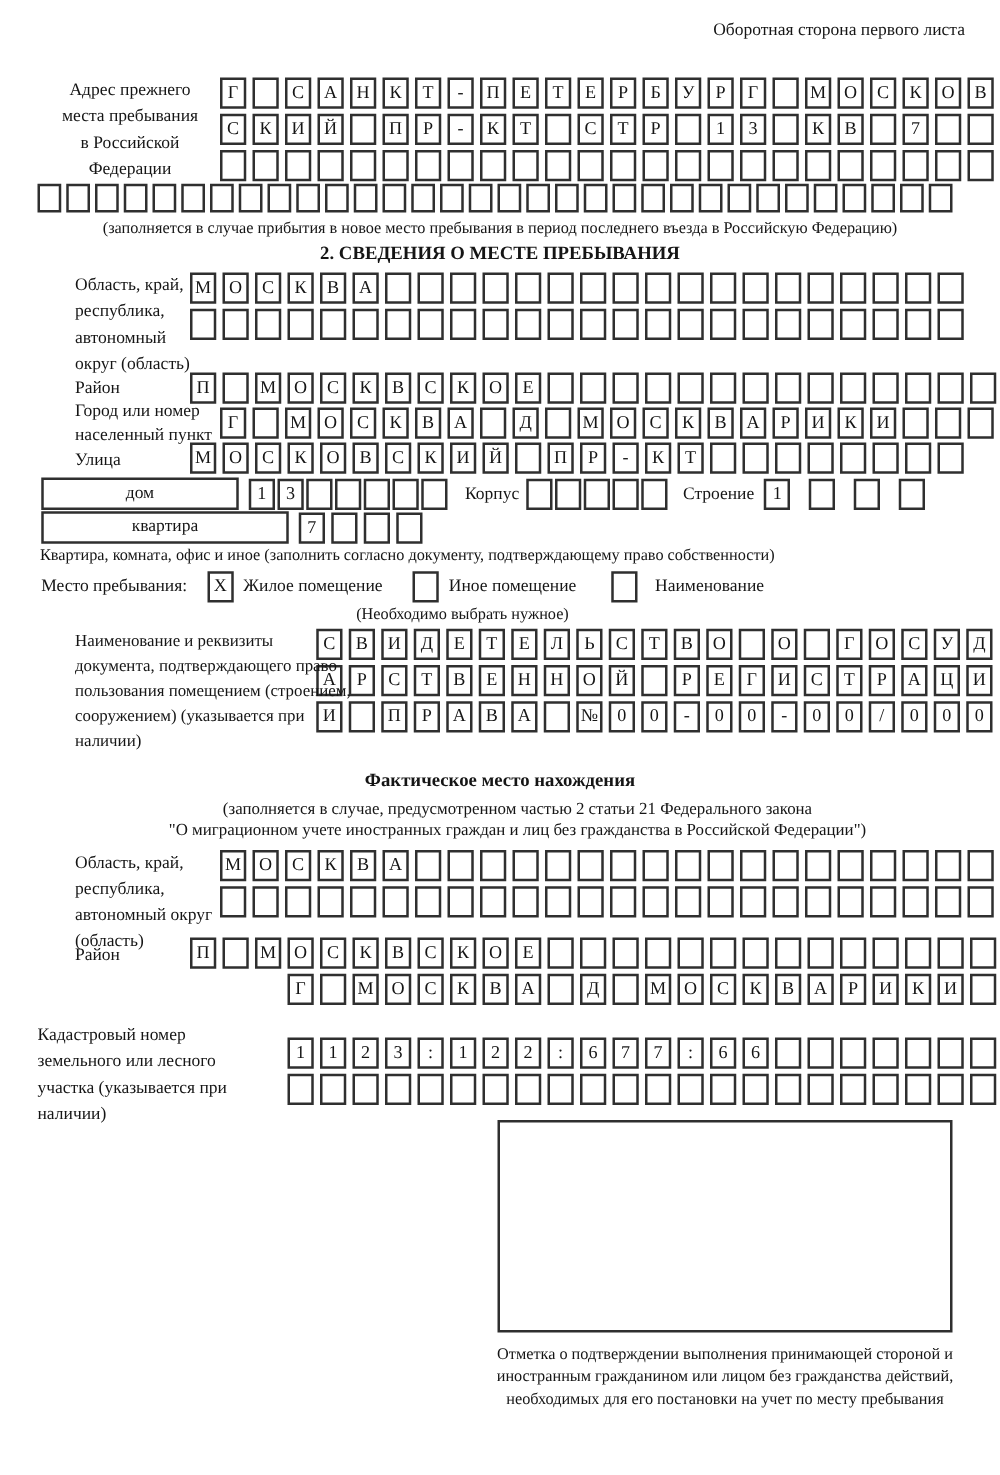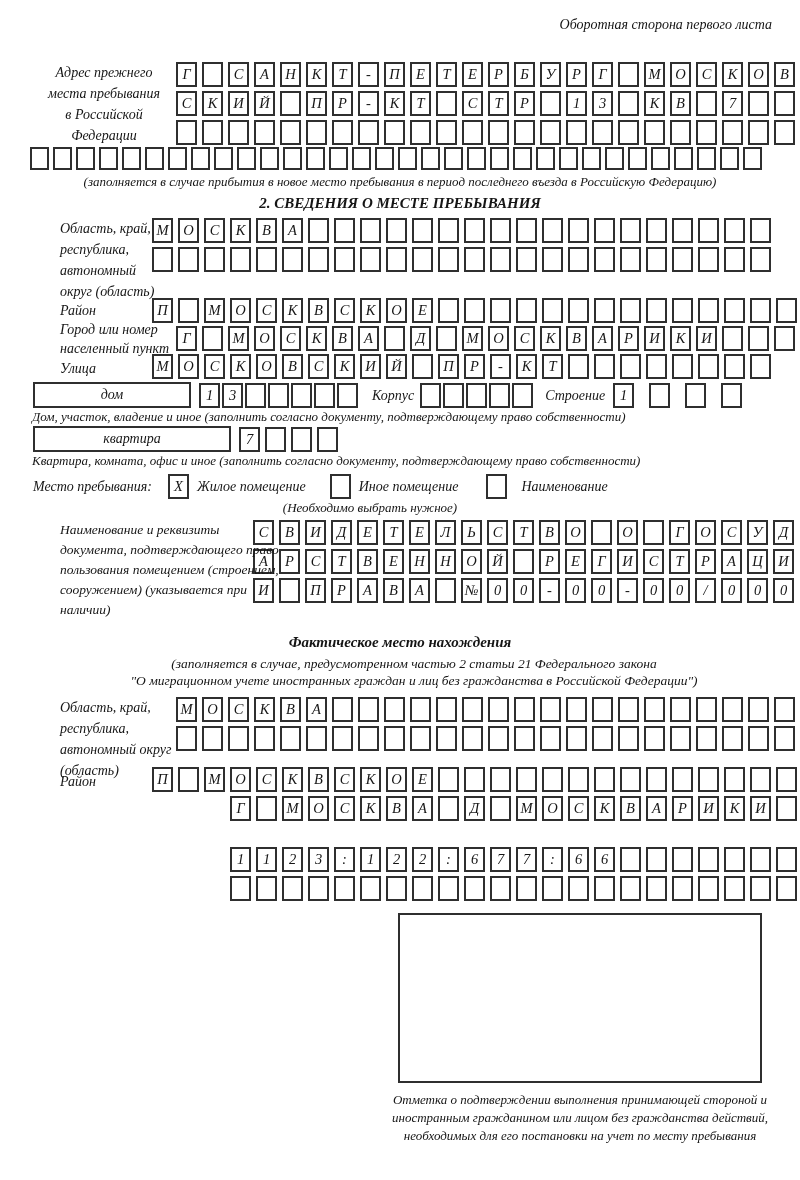--- a/index.html
+++ b/index.html
@@ -1,17 +1,17 @@
 <!DOCTYPE html>
 <html><head>
 <meta charset="utf-8">
 <style>
   html,body{margin:0;padding:0;background:#fff;}
   body{width:800px;height:1180px;position:relative;font-family:"Liberation Serif","DejaVu Serif",serif;color:#151515;}
-  .page{position:relative;width:800px;height:1180px;overflow:hidden;font-style:italic;}
+  .page{position:relative;width:800px;height:1180px;overflow:hidden;}
   .band{position:relative;margin-left:30px;margin-right:0;}
   .flabel{position:absolute;left:30px;font-size:14px;line-height:21px;color:#151515;}
   .cells{display:flex;gap:5px;}
   .cells.g2{gap:2px;}
   .cells.g4{gap:4px;}
   .cells.g15{gap:15px;}
   .cell{box-sizing:border-box;flex:none;width:21px;height:25px;border:2px solid #2f2f2f;display:flex;align-items:center;justify-content:center;font-size:14.5px;background:#fff;}
   .cell.sm{width:19px;height:23px;}
   .rowcol{display:flex;flex-direction:column;gap:4px;}
   .widebox{box-sizing:border-box;height:26px;border:2px solid #2f2f2f;display:flex;align-items:center;justify-content:center;font-size:14px;flex:none;}
@@ -325,21 +325,20 @@
         <span class="cell"></span>
       </div>
     <div class="inl" style="margin-left:12px;">Строение</div>
     <div class="cells g15" style="margin-left:8px;">
         <span class="cell">1</span>
         <span class="cell"></span>
         <span class="cell"></span>
         <span class="cell"></span>
       </div>
   </div>
-  <div class="band caption" style="margin-top:1px;margin-left:32px;">Дом, участок, владение и иное (заполнить согласно документу, подтверждающему право собственности)</div>
 
   <div class="band hrow" style="margin-top:1px;">
     <div class="widebox" style="width:198px;margin-left:2px;">квартира</div>
     <div class="cells" style="margin-left:8px;">
         <span class="cell">7</span>
         <span class="cell"></span>
         <span class="cell"></span>
         <span class="cell"></span>
       </div>
   </div>
@@ -547,20 +546,21 @@
         <span class="cell">А</span>
         <span class="cell">Р</span>
         <span class="cell">И</span>
         <span class="cell">К</span>
         <span class="cell">И</span>
         <span class="cell"></span>
       </div>
   </div>
 
   <div class="band" style="margin-top:14px;">
+    <div class="flabel" style="left:0px;width:165px;">Кадастровый номер земельного или лесного участка (указывается при наличии)</div>
     <div class="rowcol" style="margin-left:200px;padding-top:12px;">
       <div class="cells">
           <span class="cell">1</span>
           <span class="cell">1</span>
           <span class="cell">2</span>
           <span class="cell">3</span>
           <span class="cell">:</span>
           <span class="cell">1</span>
           <span class="cell">2</span>
           <span class="cell">2</span>

